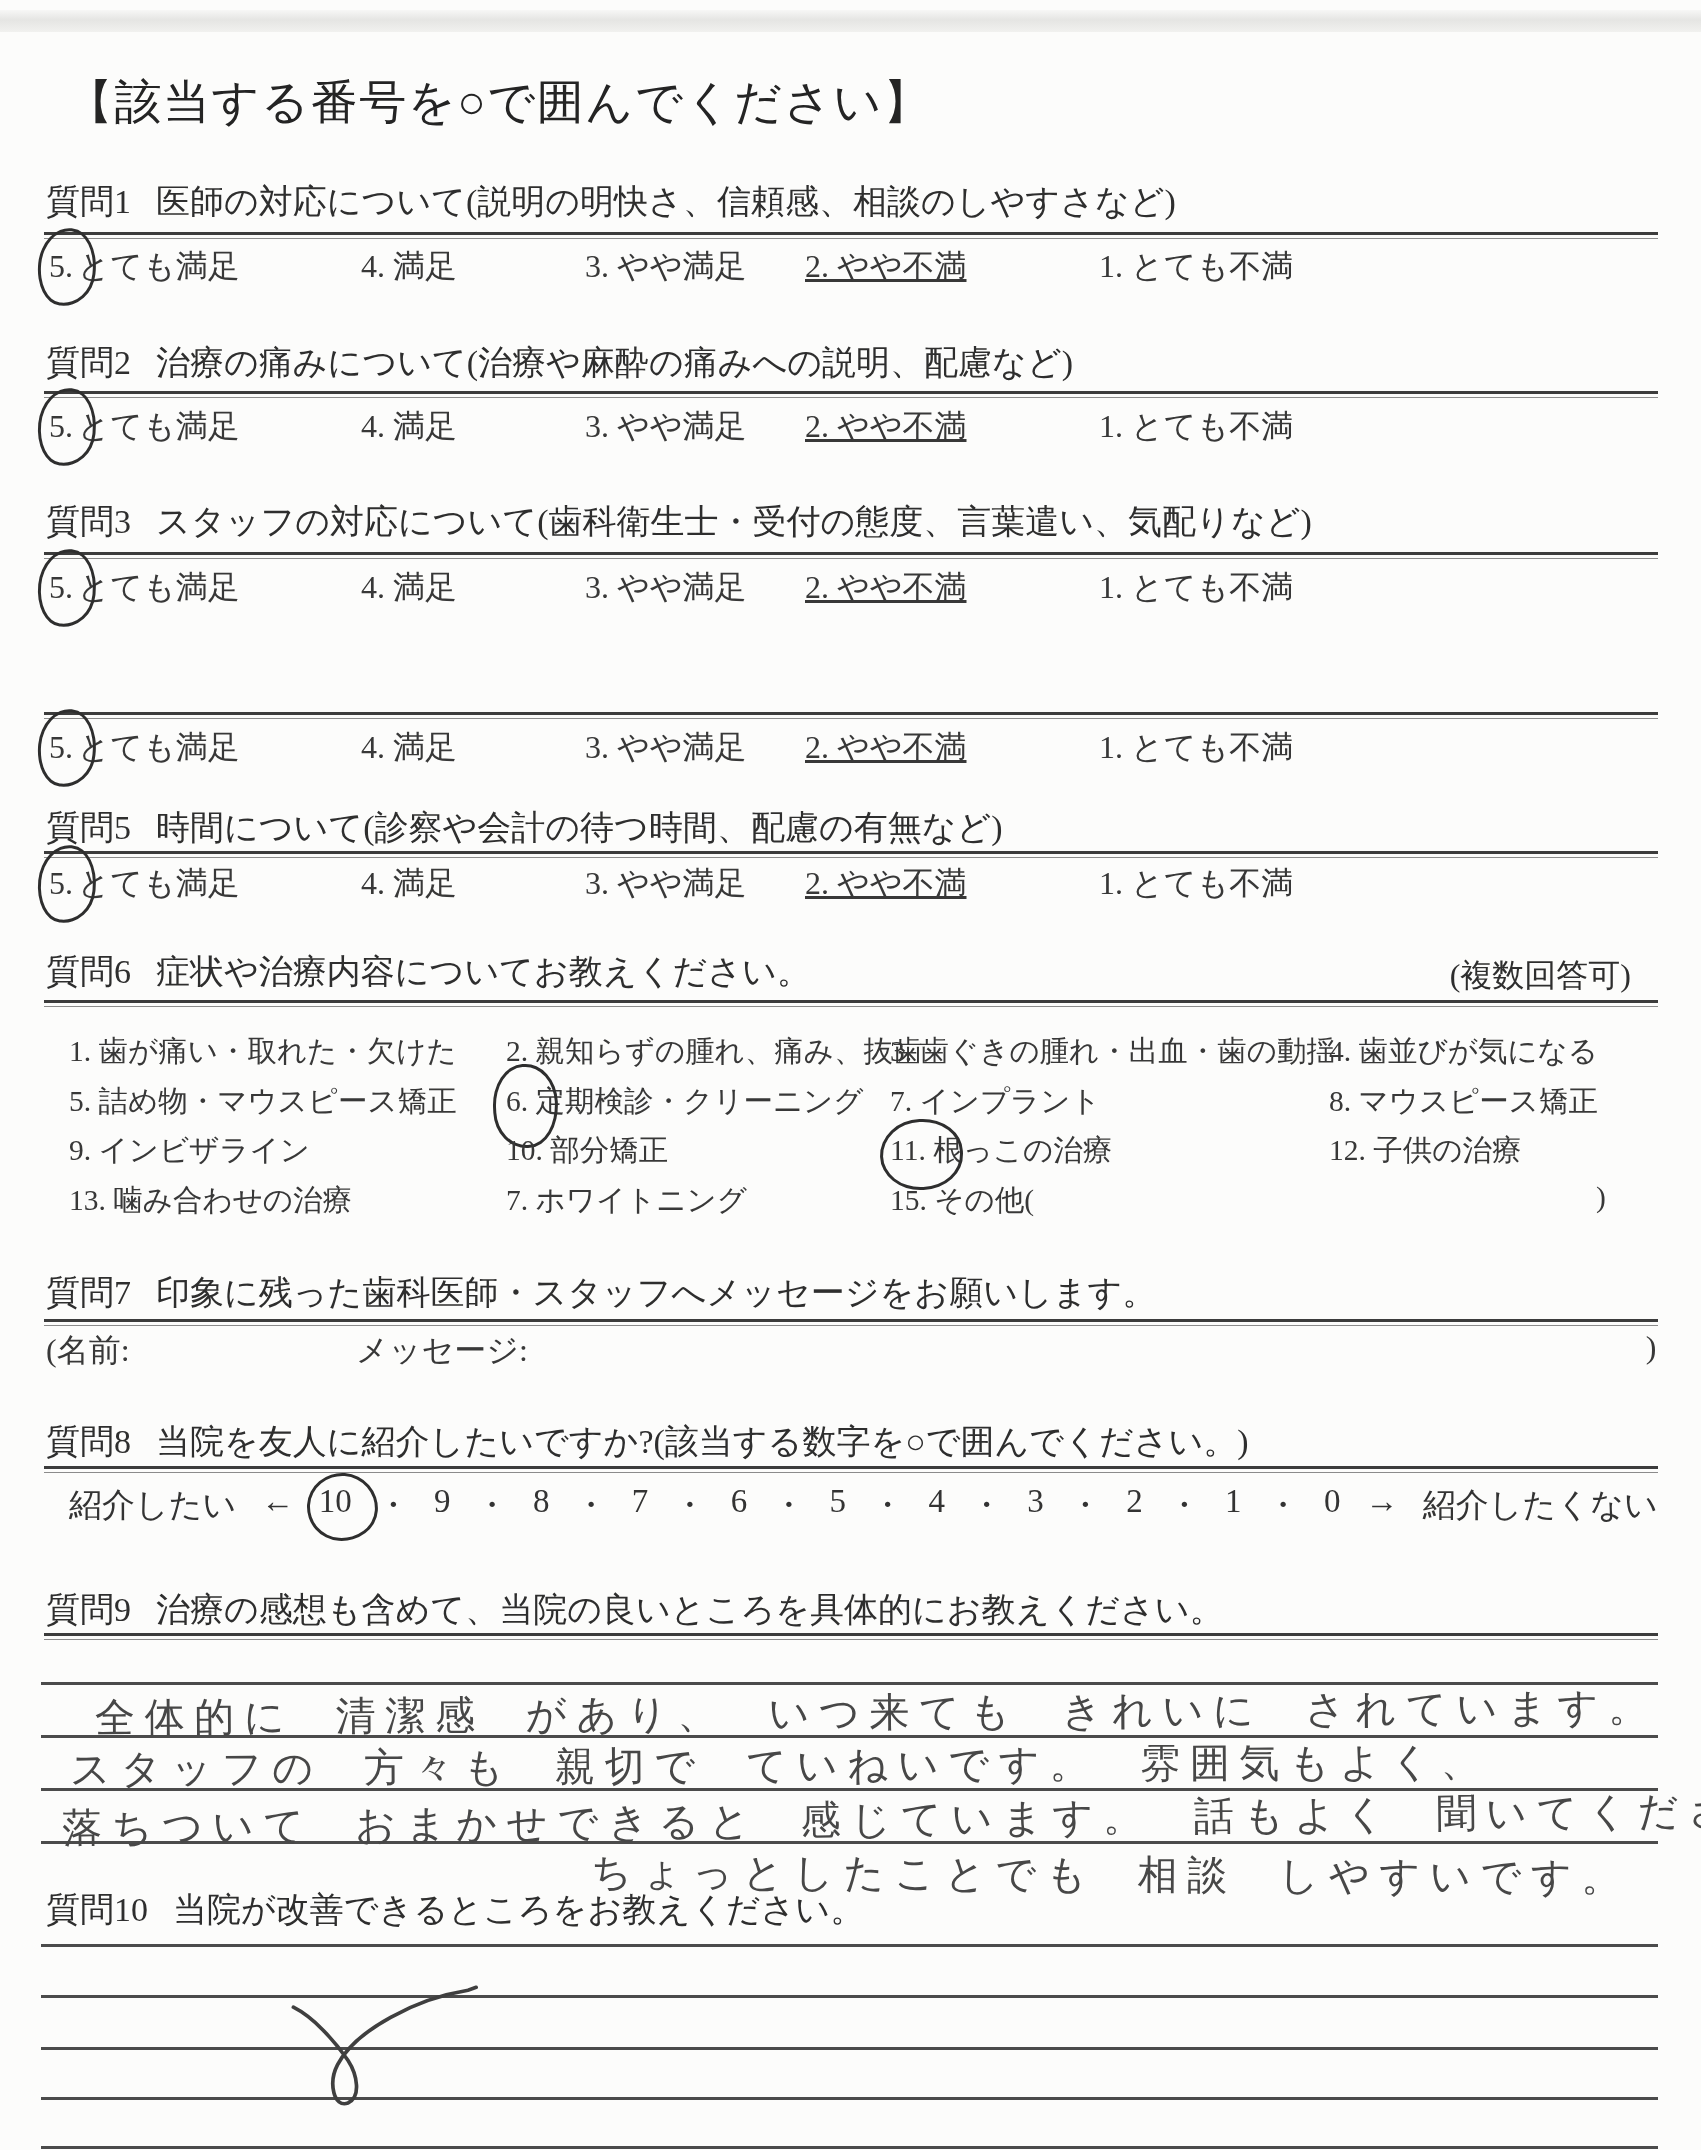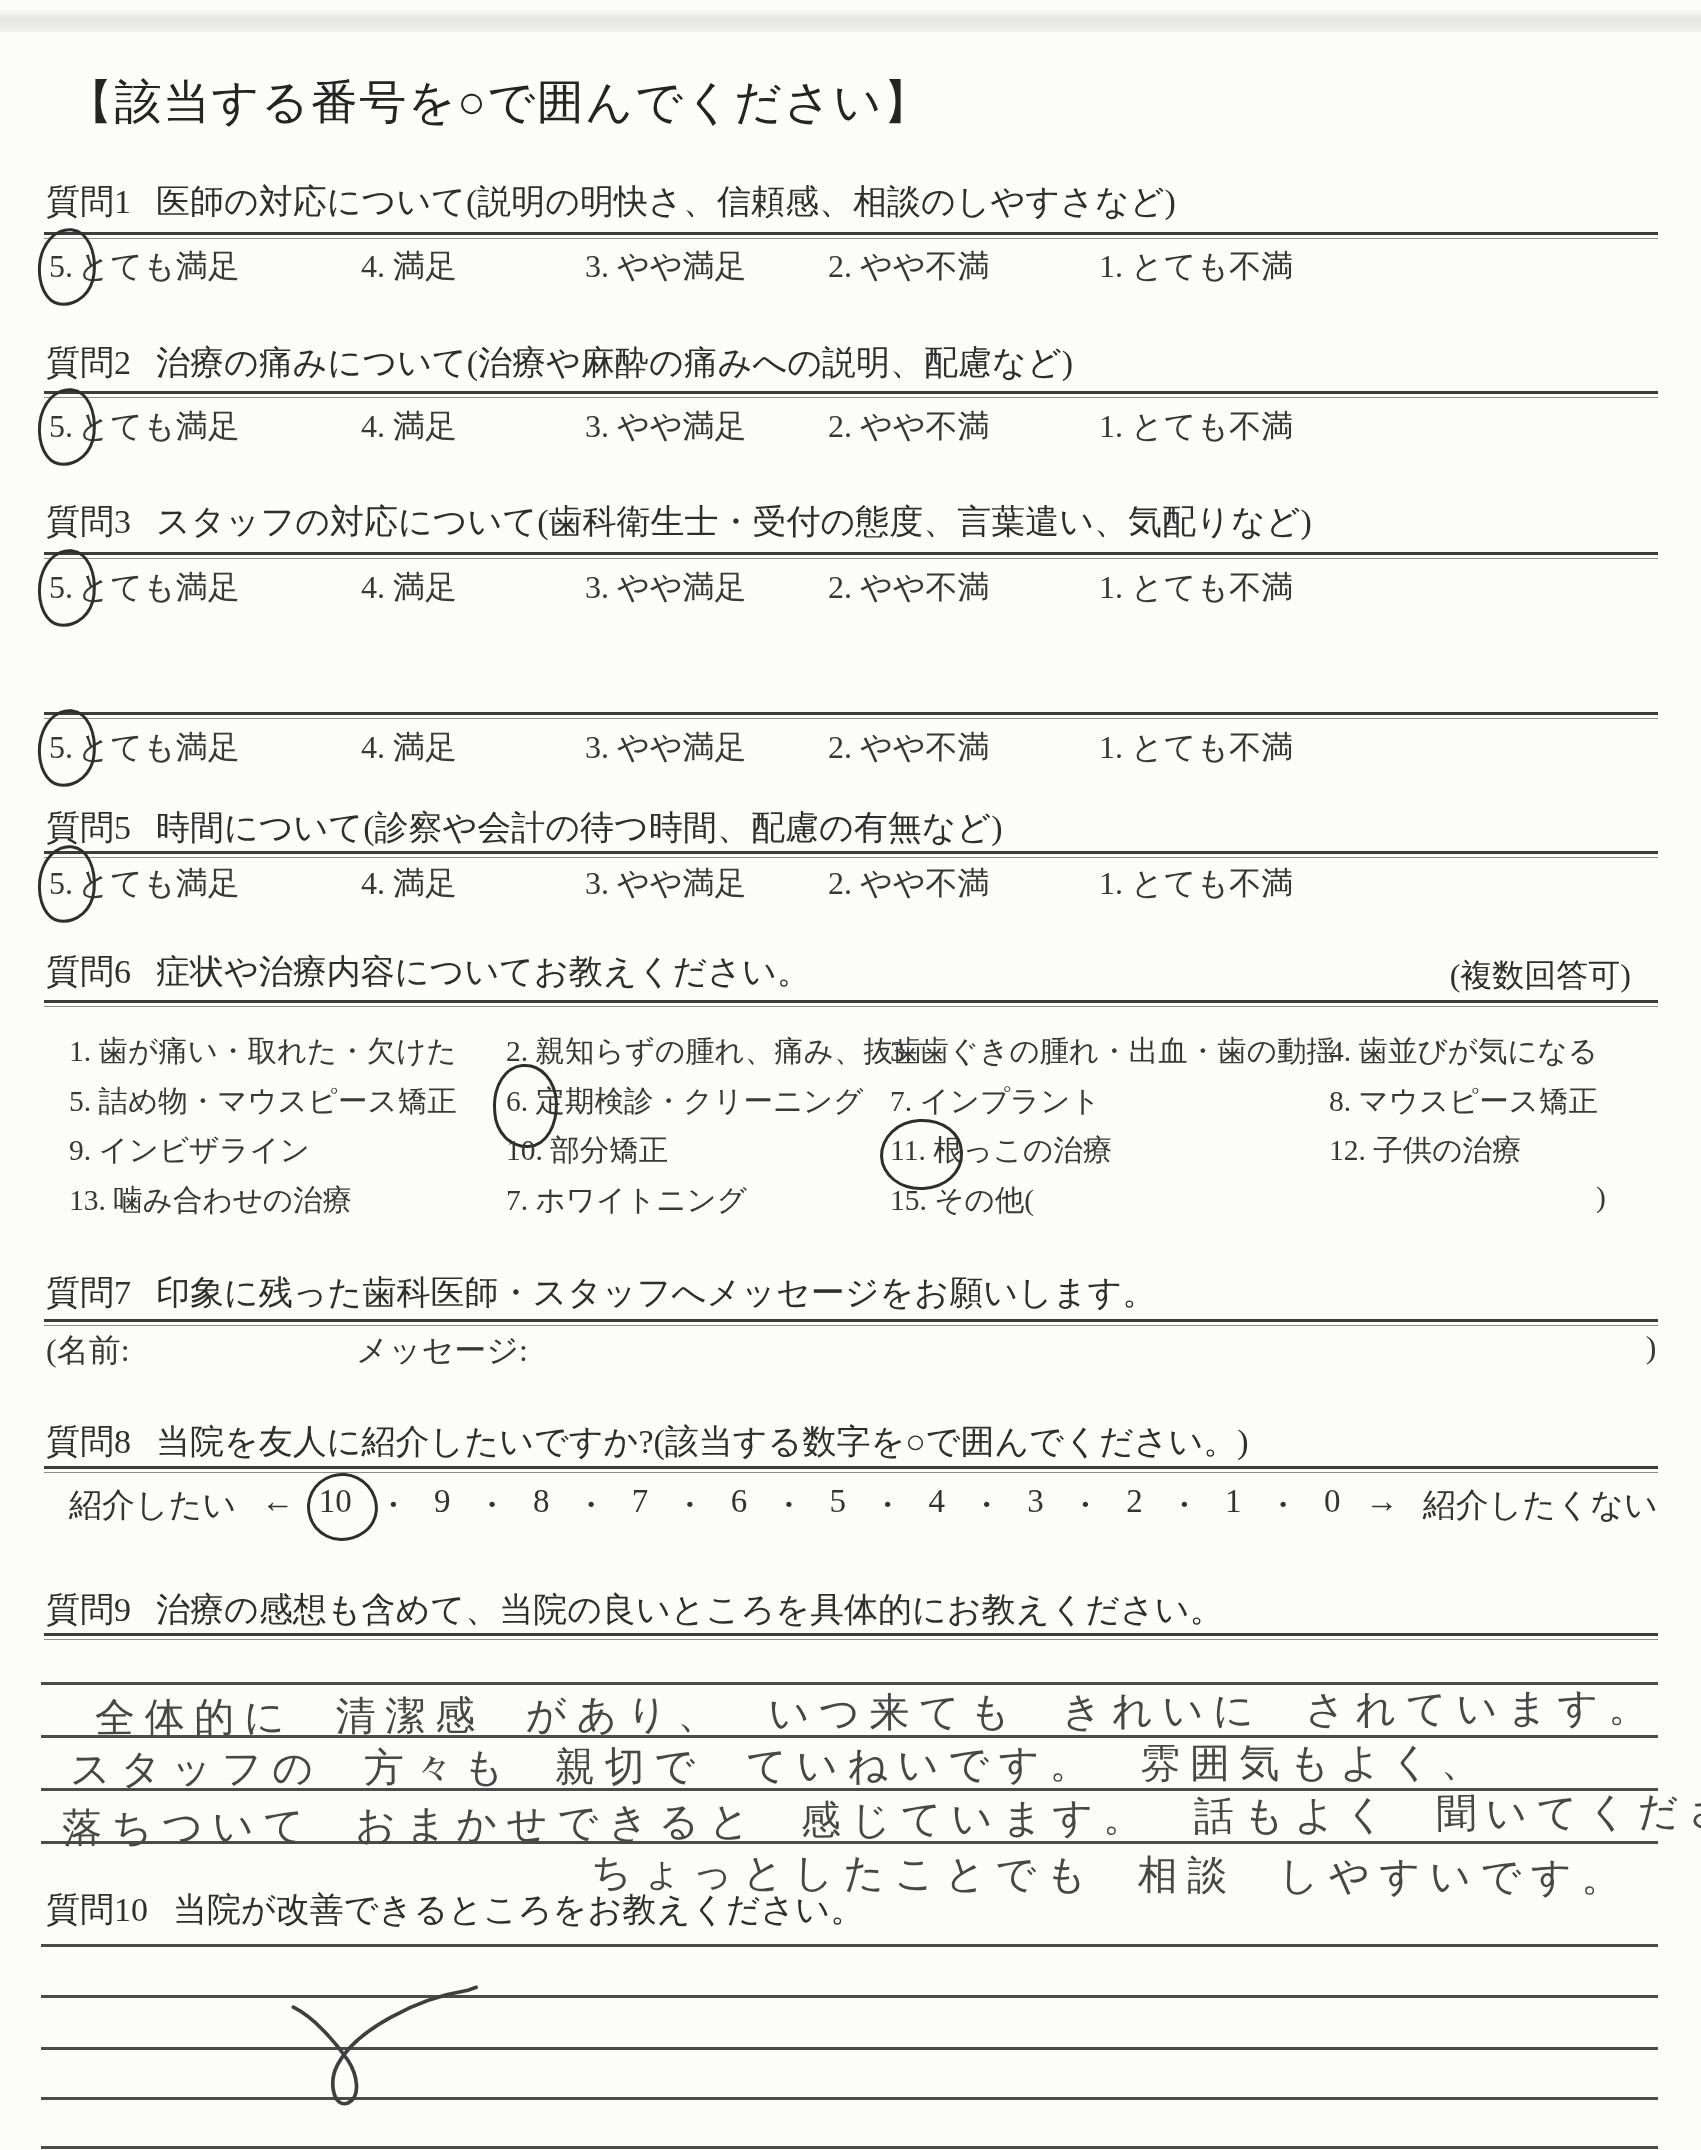--- a/index.html
+++ b/index.html
@@ -24,21 +24,21 @@
   .rule {
     position:absolute; left:44px; right:43px; height:6.6px; box-sizing:border-box;
     border-top:3px solid #3c3c3c; border-bottom:1.5px solid #8b8b8b;
   }
   .ansline {
     position:absolute; left:41px; right:43px; height:0;
     border-top:3px solid #4b4b4b;
   }
   .optrow { position:absolute; left:49px; font-size:32px; color:#383838; height:46px; }
   .opt { position:absolute; top:0; white-space:nowrap; }
-  .o0{left:0;} .o1{left:312px;} .o2{left:509px;margin-left:27px;} .o3{left:779px;} .o4{left:1050px;}
+  .o0{left:0;} .o1{left:312px;} .o2{left:509px;margin-left:27px;} .o3{left:756px;text-decoration:underline;} .o4{left:1050px;}
   .optnum { margin-right:4.4px; }
   .numwrap { position:relative; display:inline-block; }
   .hand-circle {
     position:absolute; border:3px solid #2e2e2e; pointer-events:none;
   }
   .hc5  { left:-11px; top:-20px; width:52px;  height:72px;
           border-radius:52% 48% 55% 45% / 50% 55% 45% 52%; transform:rotate(6deg); }
   .hc6  { left:-13.3px; top:-20.7px; width:59px;  height:78px;
           border-radius:50% 50% 48% 52% / 52% 48% 55% 45%; transform:rotate(-3deg); }
   .hc11 { left:-10.3px; top:-14.8px; width:77px; height:65px;

